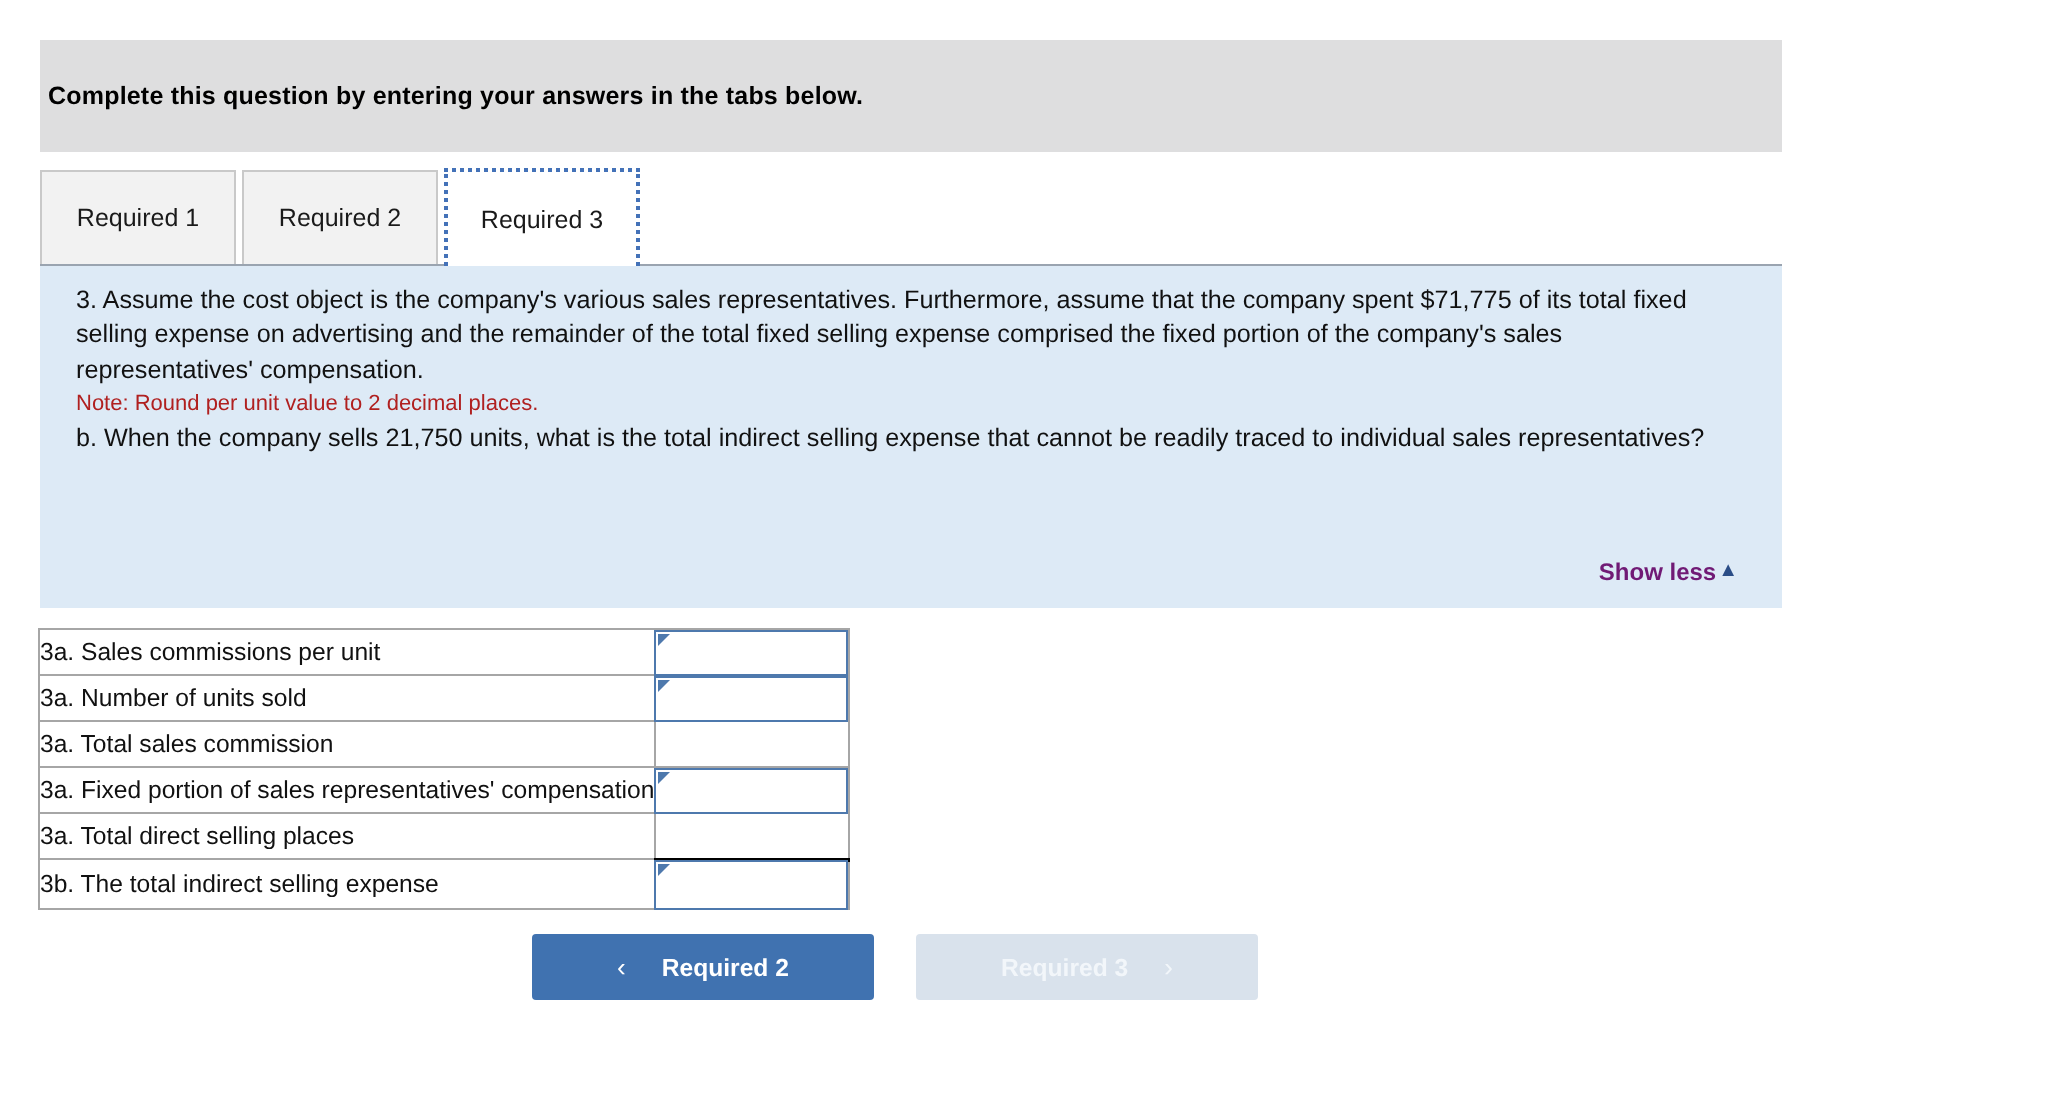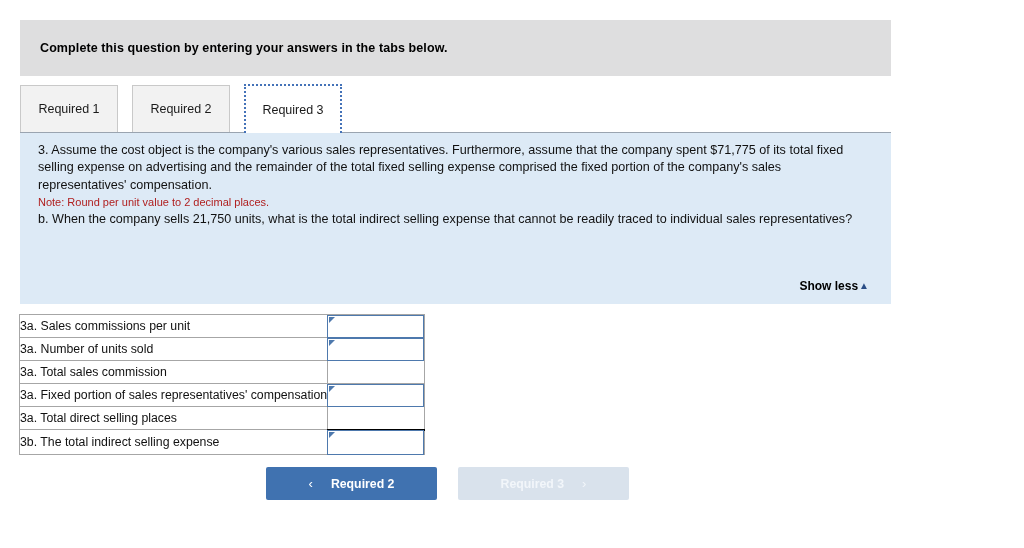--- a/index.html
+++ b/index.html
@@ -29,21 +29,21 @@
     width: 871px;
     height: 56px;
     background: #dededf;
     display: flex;
     align-items: center;
   }
   .instruction-text {
     font-size: 12.5px;
     font-weight: bold;
     color: #000000;
-    padding-left: 20px;
+    padding-left: 4px;
     letter-spacing: 0.1px;
   }
 
   
   .tab-strip {
     position: absolute;
     left: 20px;
     top: 84px;
     width: 871px;
     height: 49px;
@@ -56,21 +56,21 @@
     min-width: 98px;
     padding: 0 14px;
     display: flex;
     align-items: center;
     justify-content: center;
     font-size: 12.5px;
     color: #1a1a1a;
     background: #f2f2f2;
     border: 1px solid #c9c9c9;
     border-bottom: none;
-    margin-right: 14px;
+    margin-right: 3px;
     position: relative;
     cursor: pointer;
     white-space: nowrap;
   }
   .tab.active {
     background: #ffffff;
     border: 2px dotted #4472b8;
     border-bottom: none;
     height: 49px;
     z-index: 3;
@@ -103,21 +103,21 @@
     position: absolute;
     right: 22px;
     bottom: 11px;
     display: flex;
     align-items: center;
     cursor: pointer;
   }
   .show-less-label {
     font-size: 12px;
     font-weight: bold;
-    color: #000000;
+    color: #701a75;
   }
   .show-less-caret {
     font-size: 10px;
     color: #2a4d86;
     margin-left: 1px;
     line-height: 1;
   }
 
   
   .answer-table {

